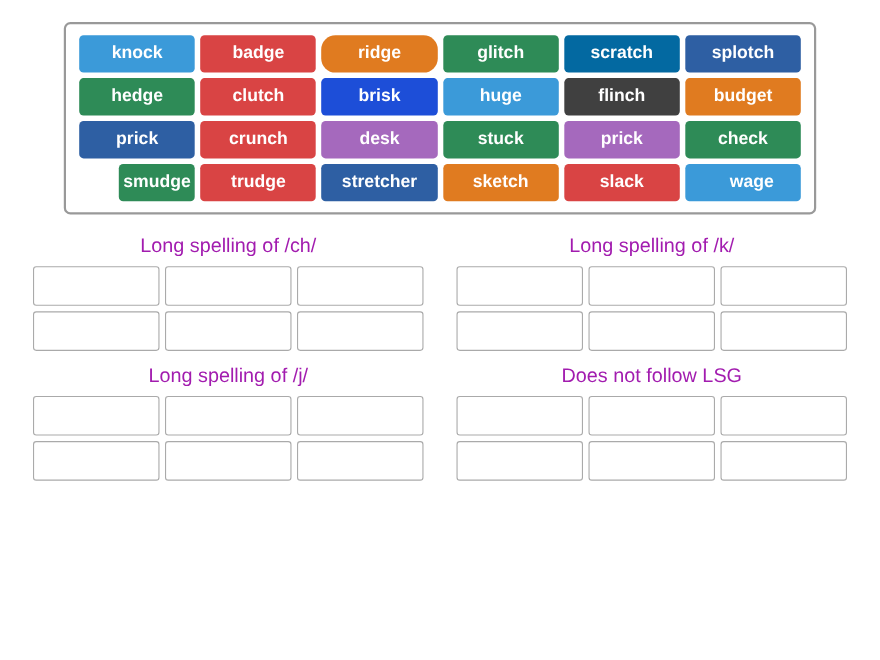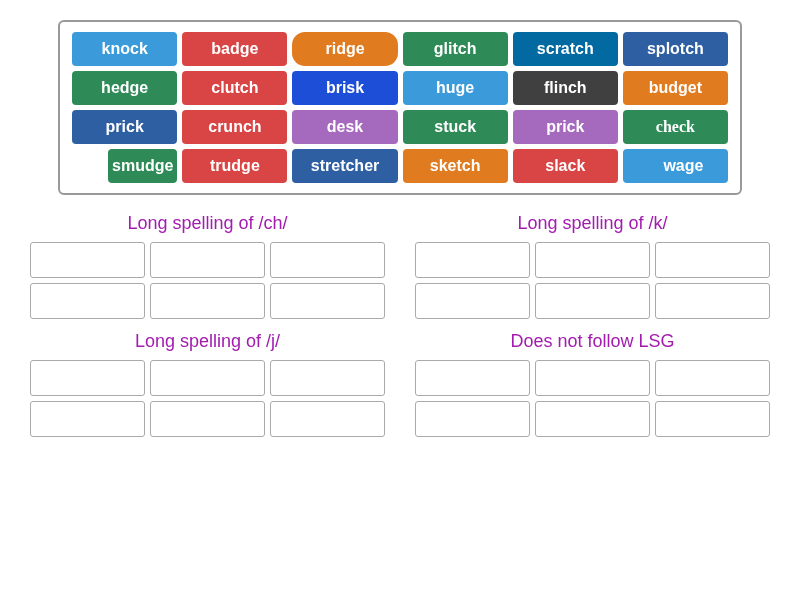--- a/index.html
+++ b/index.html
@@ -87,21 +87,21 @@
     <div class="word-tile" style="background-color: rgb(217, 68, 68);">clutch</div>
     <div class="word-tile" style="background-color: #1d4ed8;">brisk</div>
     <div class="word-tile" style="background-color: rgb(59, 154, 217);">huge</div>
     <div class="word-tile" style="background-color: #404040;">flinch</div>
     <div class="word-tile" style="background-color: rgb(224, 123, 32);">budget</div>
     <div class="word-tile" style="background-color: rgb(46, 95, 163);">prick</div>
     <div class="word-tile" style="background-color: rgb(217, 68, 68);">crunch</div>
     <div class="word-tile" style="background-color: rgb(165, 105, 189);">desk</div>
     <div class="word-tile" style="background-color: rgb(46, 139, 87);">stuck</div>
     <div class="word-tile" style="background-color: rgb(165, 105, 189);">prick</div>
-    <div class="word-tile" style="background-color: rgb(46, 139, 87); font-family: Liberation Serif, serif;">check</div>
+    <div class="word-tile" style="background-color: rgb(46, 139, 87);">check</div>
     <div class="word-tile" style="background-color: rgb(46, 139, 87); margin-left: 36px;">smudge</div>
     <div class="word-tile" style="background-color: rgb(217, 68, 68);">trudge</div>
     <div class="word-tile" style="background-color: rgb(46, 95, 163);">stretcher</div>
     <div class="word-tile" style="background-color: rgb(224, 123, 32);">sketch</div>
     <div class="word-tile" style="background-color: rgb(217, 68, 68);">slack</div>
     <div class="word-tile" style="background-color: rgb(59, 154, 217); padding-left: 20px;">wage</div>
   </div>
 
 <div id="categories">
     <div class="category">

